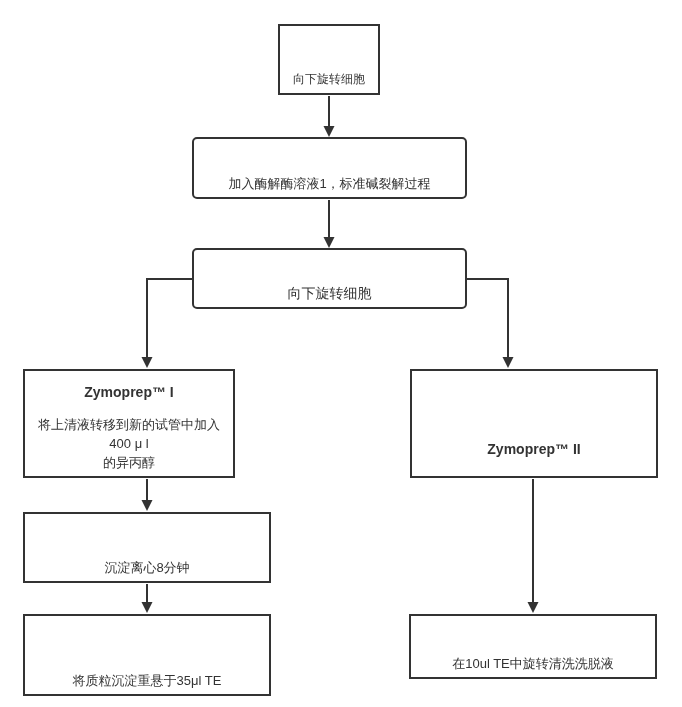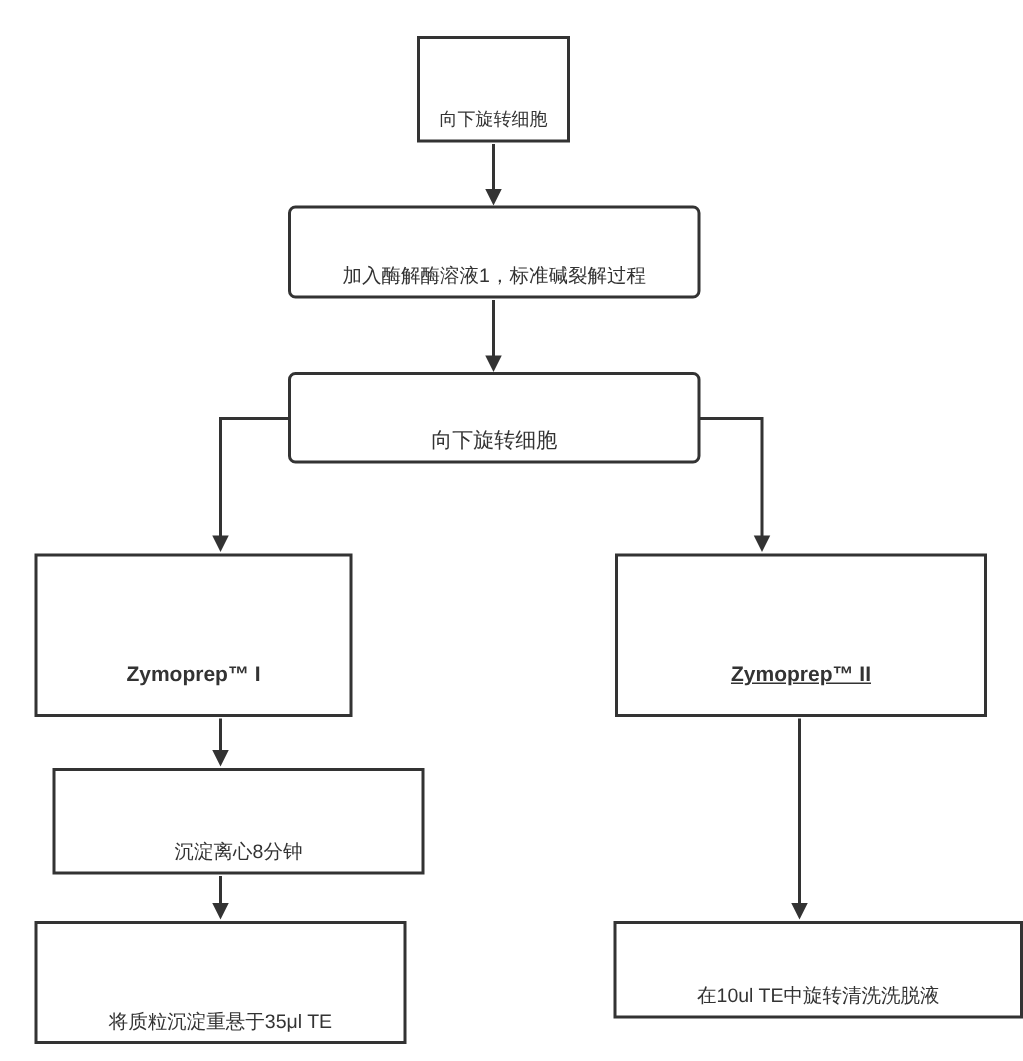--- a/index.html
+++ b/index.html
@@ -45,24 +45,24 @@
     margin-bottom: 13px;
   }
   .node-body {
     white-space: pre-line;
   }
   
   .n-spin-down        { left: 278px; top: 24px;  width: 102px; height: 71px;  font-size: 12px; }
   .n-add-zymolyase    { left: 192px; top: 137px; width: 275px; height: 62px; }
   .n-alkaline-lysis   { left: 192px; top: 248px; width: 275px; height: 61px; font-size: 14px; }
   .n-zymoprep-i       { left: 23px;  top: 369px; width: 212px; height: 109px; }
-  .n-zymoprep-ii      { left: 410px; top: 369px; width: 248px; height: 109px; text-decoration: underline; }
-  .n-pellet           { left: 35px;  top: 512px; width: 248px; height: 71px; }
+  .n-zymoprep-ii      { left: 410px; top: 369px; width: 248px; height: 109px; }
+  .n-pellet           { left: 23px;  top: 512px; width: 248px; height: 71px; }
   .n-resuspend        { left: 23px;  top: 614px; width: 248px; height: 82px; }
-  .n-spin-wash        { left: 409px; top: 614px; width: 273px; height: 65px; }
+  .n-spin-wash        { left: 409px; top: 614px; width: 248px; height: 65px; }
 </style>
 </head>
 <body>
 
 <div class="canvas">
 
   <svg class="edges-svg" width="682" height="707" viewBox="0 0 682 707">
     <g stroke="#333333" stroke-width="2" fill="none">
 
       <path d="M329,96 V128"></path>
@@ -97,20 +97,22 @@
   <div class="node rounded n-add-zymolyase">
     <span>加入酶解酶溶液1，标准碱裂解过程</span>
   </div>
 
   <div class="node rounded n-alkaline-lysis">
     <span>向下旋转细胞</span>
   </div>
 
   <div class="node n-zymoprep-i">
     <span class="node-title">Zymoprep™ I</span>
+    <span class="node-body">将上清液转移到新的试管中加入400 μ l
+的异丙醇</span>
   </div>
 
   <div class="node n-zymoprep-ii">
     <span class="node-title">Zymoprep™ II</span>
   </div>
 
   <div class="node n-pellet">
     <span>沉淀离心8分钟</span>
   </div>
 

